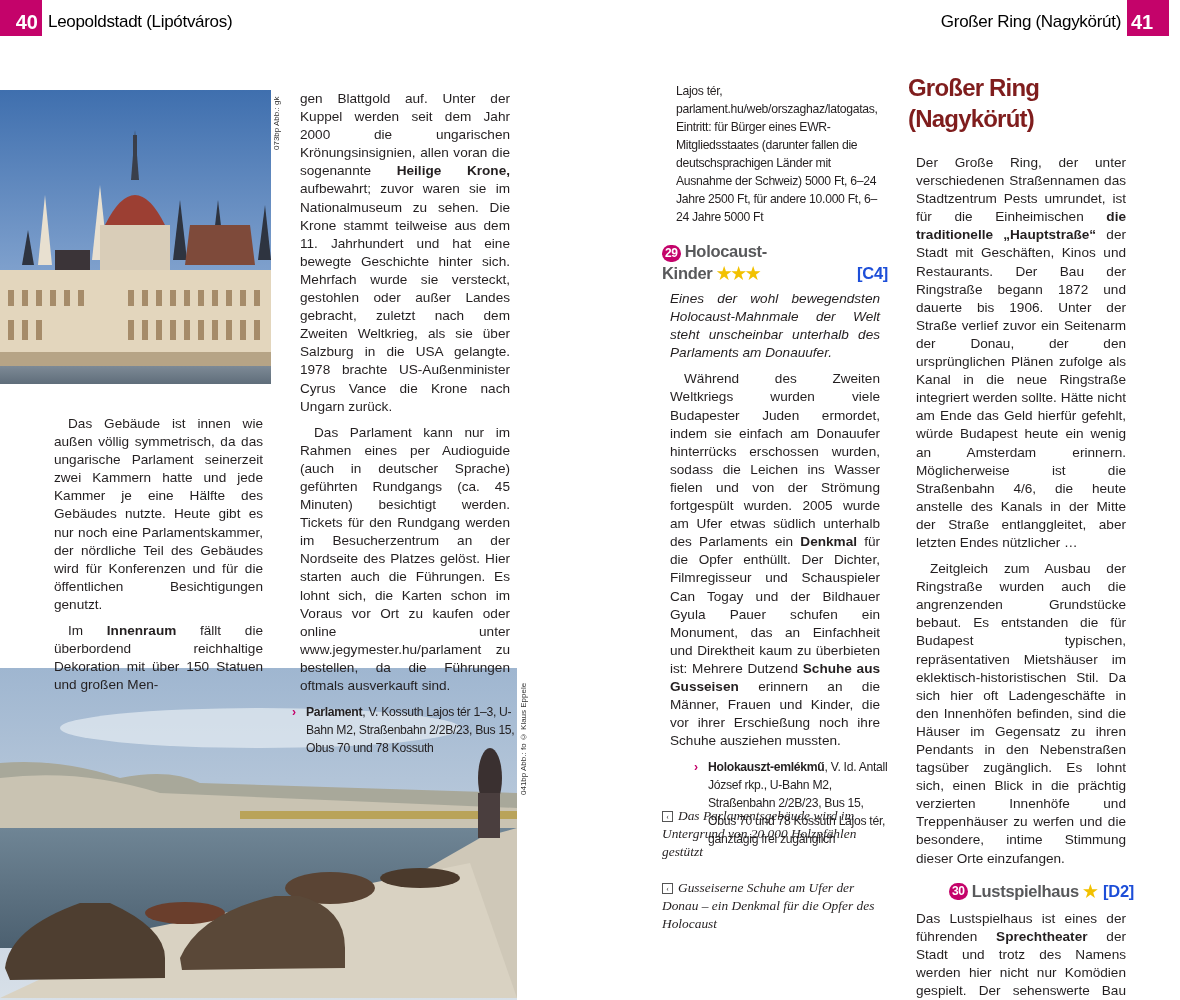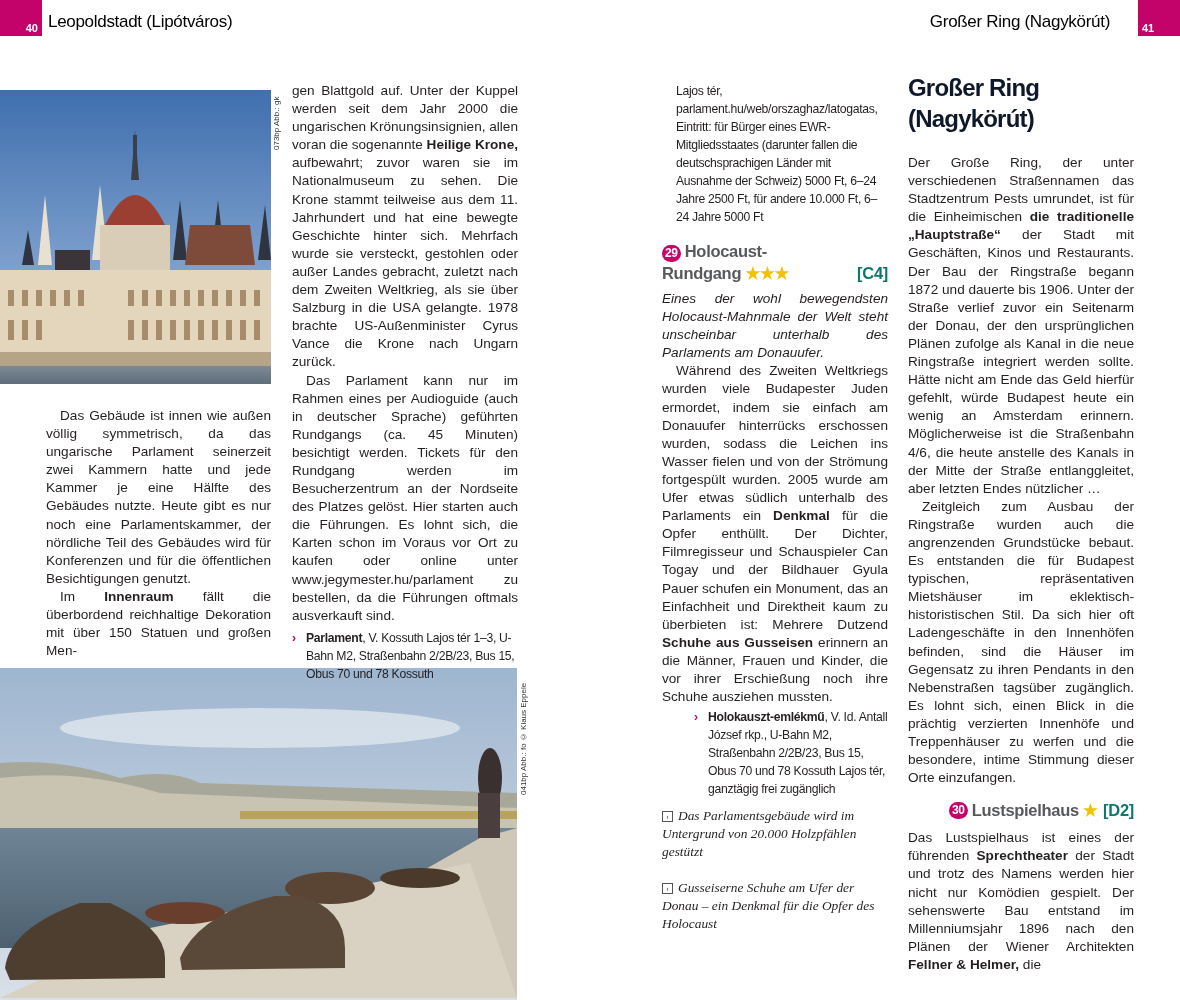--- a/index.html
+++ b/index.html
@@ -2,41 +2,41 @@
 <html><head>
   <meta charset="utf-8">
   <style>
     * { margin: 0; padding: 0; box-sizing: border-box; }
     html, body { width: 1180px; height: 1000px; background: #ffffff; overflow: hidden; }
     body { position: relative; font-family: "Liberation Sans", sans-serif; color: #231f20; }
 
     
     .pagehead { position: absolute; top: 0; height: 36px; display: flex; align-items: flex-end; }
     .pagehead.left { left: 0; }
-    .pagehead.right { right: 0; gap: 22px; }
-    .pagenum { background: #c4036a; color: #fff; font-family: "Liberation Sans Narrow", "Liberation Sans", sans-serif; font-weight: bold; font-size: 11px; height: 36px; display: flex; align-items: flex-end; padding: 0 4px 2px 4px; width: 42px; justify-content: flex-end; }
+    .pagehead.right { right: 11px; }
+    .pagenum { background: #c4036a; color: #fff; font-family: "Liberation Sans Narrow", "Liberation Sans", sans-serif; font-weight: bold; font-size: 20px; height: 36px; display: flex; align-items: flex-end; padding: 0 4px 2px 4px; width: 42px; justify-content: flex-end; }
     .pagehead.right .pagenum { justify-content: flex-start; }
     .pagehead .title { font-size: 17px; color: #000000; padding: 0 6px 4px 6px; letter-spacing: -0.3px; }
 
     
     .col { position: absolute; font-size: 13.6px; line-height: 18.1px; text-align: justify; hyphens: none; }
-    .col p { margin: 0; }
+    .col p { margin: 8px; }
     .col p.indent { text-indent: 14px; }
     .col b { font-weight: bold; }
 
     .info { font-family: "Liberation Sans", sans-serif; font-size: 12.2px; line-height: 18px; text-align: left; letter-spacing: -0.3px; }
     .info .arrow { color: #c4036a; font-weight: bold; display: inline-block; width: 14px; margin-left: -14px; }
     .info-block { padding-left: 14px; }
 
     .sec-head { font-weight: bold; font-size: 16.5px; line-height: 22px; color: #58595b; letter-spacing: -0.3px; display: flex; justify-content: space-between; align-items: flex-end; }
     .sec-num { display: inline-block; background: #c4036a; color: #fff; border-radius: 10px; font-size: 12px; line-height: 17px; padding: 0 3px; margin-right: 4px; vertical-align: 2px; }
     .stars { color: #f2c100; }
-    .grid { color: #0f766e; }
-
-    .big-title { font-family: "Liberation Sans", sans-serif; font-weight: bold; font-size: 24px; line-height: 31px; color: #0f172a; letter-spacing: -0.8px; }
+    .grid { color: #1d4ed8; }
+
+    .big-title { font-family: "Liberation Sans", sans-serif; font-weight: bold; font-size: 24px; line-height: 31px; color: #7f1d1d; letter-spacing: -0.8px; }
 
     .caption { font-family: "Liberation Serif", serif; font-style: italic; font-size: 13.4px; line-height: 18px; color: #231f20; }
     .cap-icon { display: inline-block; width: 11px; height: 11px; border: 1px solid #555; font-style: normal; font-size: 8px; line-height: 9px; text-align: center; vertical-align: 1px; margin-right: 5px; color: #333; }
 
     .credit { position: absolute; font-size: 8px; color: #333; writing-mode: vertical-rl; transform: rotate(180deg); white-space: nowrap; }
 
     
     .photo { position: absolute; overflow: hidden; }
     .photo svg { display: block; }
   </style>
@@ -169,21 +169,21 @@
 
 <div class="col" style="left:662px; top:82px; width:226px;">
   <div class="info info-block">Lajos tér, parlament.hu/web/orszaghaz/latogatas, Eintritt: für Bürger eines EWR-Mitgliedsstaates (darunter fallen die deutschsprachigen Länder mit Ausnahme der Schweiz) 5000 Ft, 6–24 Jahre 2500 Ft, für andere 10.000 Ft, 6–24 Jahre 5000 Ft</div>
 
   <div style="margin-top:14px;">
     <div class="sec-head" style="justify-content:flex-start;">
       <span class="sec-num">29</span>
       <span>Holocaust-</span>
     </div>
     <div class="sec-head">
-      <span><span>Rundgang</span> <span class="stars">★★★</span></span>
+      <span><span>Kinder</span> <span class="stars">★★★</span></span>
       <span class="grid">[C4]</span>
     </div>
   </div>
 
   <p style="font-style:italic; margin-top:6px;">Eines der wohl bewegendsten Holocaust-Mahnmale der Welt steht unscheinbar unterhalb des Parlaments am Donauufer.</p>
   <p class="indent"><span>Während des Zweiten Weltkriegs wurden viele Budapester Juden ermordet, indem sie einfach am Donauufer hinterrücks erschossen wurden, sodass die Leichen ins Wasser fielen und von der Strömung fortgespült wurden. 2005 wurde am Ufer etwas südlich unterhalb des Parlaments ein </span><b>Denkmal</b><span> für die Opfer enthüllt. Der Dichter, Filmregisseur und Schauspieler Can Togay und der Bildhauer Gyula Pauer schufen ein Monument, das an Einfachheit und Direktheit kaum zu überbieten ist: Mehrere Dutzend </span><b>Schuhe aus Gusseisen</b><span> erinnern an die Männer, Frauen und Kinder, die vor ihrer Erschießung noch ihre Schuhe ausziehen mussten.</span></p>
   <div class="info info-block" style="margin-top:2px;margin-left:32px;">
     <span class="arrow">›</span><b>Holokauszt-emlékmű</b><span>, V. Id. Antall József rkp., U-Bahn M2, Straßenbahn 2/2B/23, Bus 15, Obus 70 und 78 Kossuth Lajos tér, ganztägig frei zugänglich</span>
   </div>
 </div>

